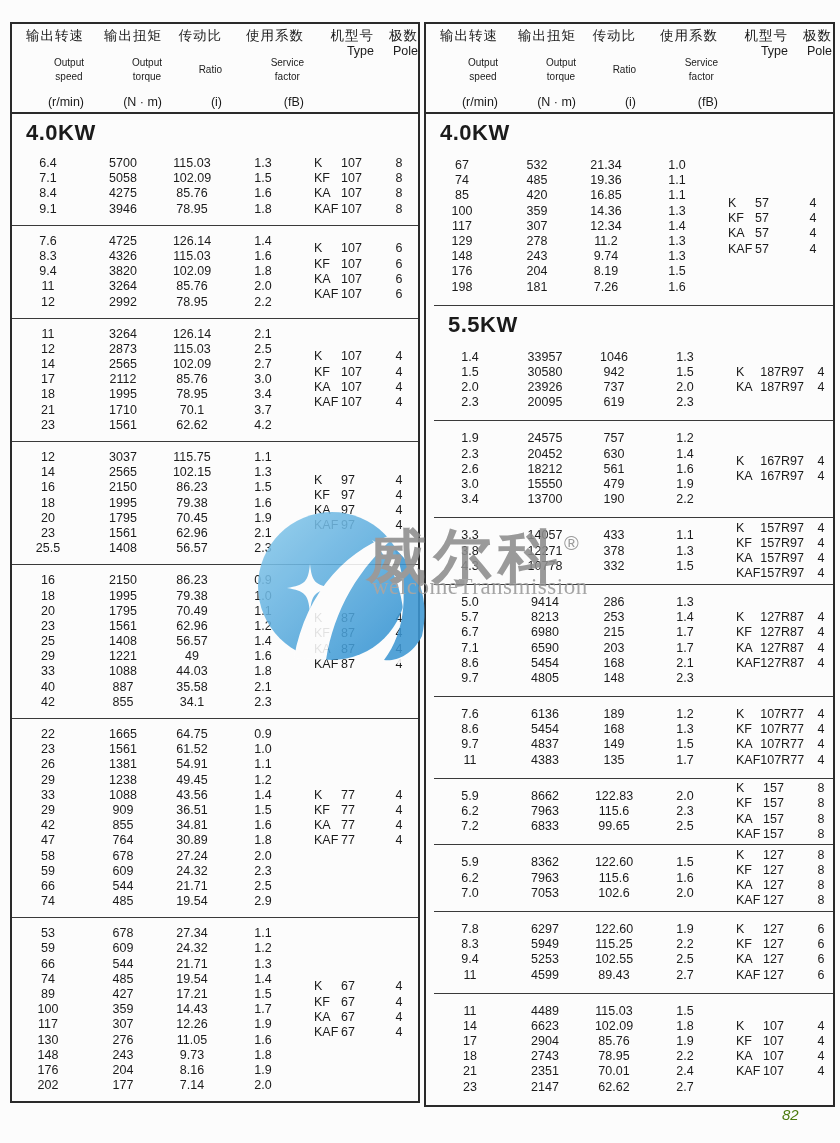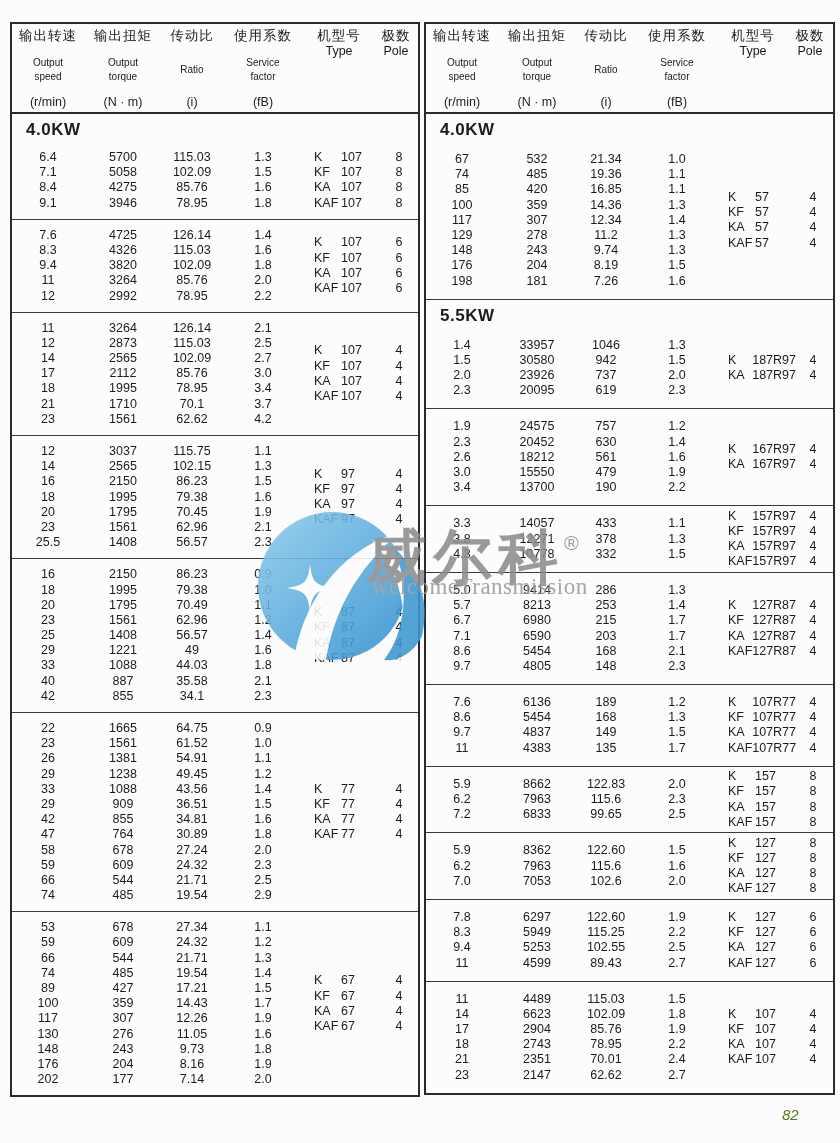--- a/index.html
+++ b/index.html
@@ -11,30 +11,30 @@
   }
   .spec-table{
     position:absolute;top:22px;border:2px solid #2a2a2a;background:transparent;
   }
   #table-left{left:10px;width:406px;}
   #table-right{left:424px;width:407px;}
   .thead{
     display:grid;grid-template-columns:72px 78px 60px 82px 70px 44px;
     border-bottom:2px solid #2a2a2a;height:88px;
   }
-  .hcell{display:flex;flex-direction:column;align-items:center;text-align:center;padding:4px 0 3px 0;}
+  .hcell{display:flex;flex-direction:column;align-items:flex-end;text-align:center;padding:4px 0 3px 0;}
   .hzh{font-size:13.5px;line-height:16px;letter-spacing:1px;}
   .hen{font-size:10px;line-height:13.5px;flex:1;display:flex;align-items:center;white-space:pre-line;}
   .hunit{font-size:12.5px;line-height:14px;}
   .section-title{
-    font-size:17px;font-weight:bold;padding:6px 8px 2px 14px;letter-spacing:0.5px;
+    font-size:22px;font-weight:bold;padding:6px 8px 2px 14px;letter-spacing:0.5px;
   }
   .block{position:relative;}
   .block + .block{border-top:1px solid #3a3a3a;}
-  .section + .section{border-top:1px solid #3a3a3a;}
+  .section + .section{border-top:1px solid #3a3a3a;margin-left:8px;}
   #table-left .block{padding:8px 0;}
   #table-right .block{padding:10px 0;}
   .drow{
     display:grid;grid-template-columns:72px 78px 60px 82px;
     height:15.2px;line-height:15.2px;font-size:12.5px;text-align:center;
   }
   .types{
     position:absolute;left:292px;top:0;bottom:0;width:112px;
     display:flex;flex-direction:column;justify-content:center;
   }

